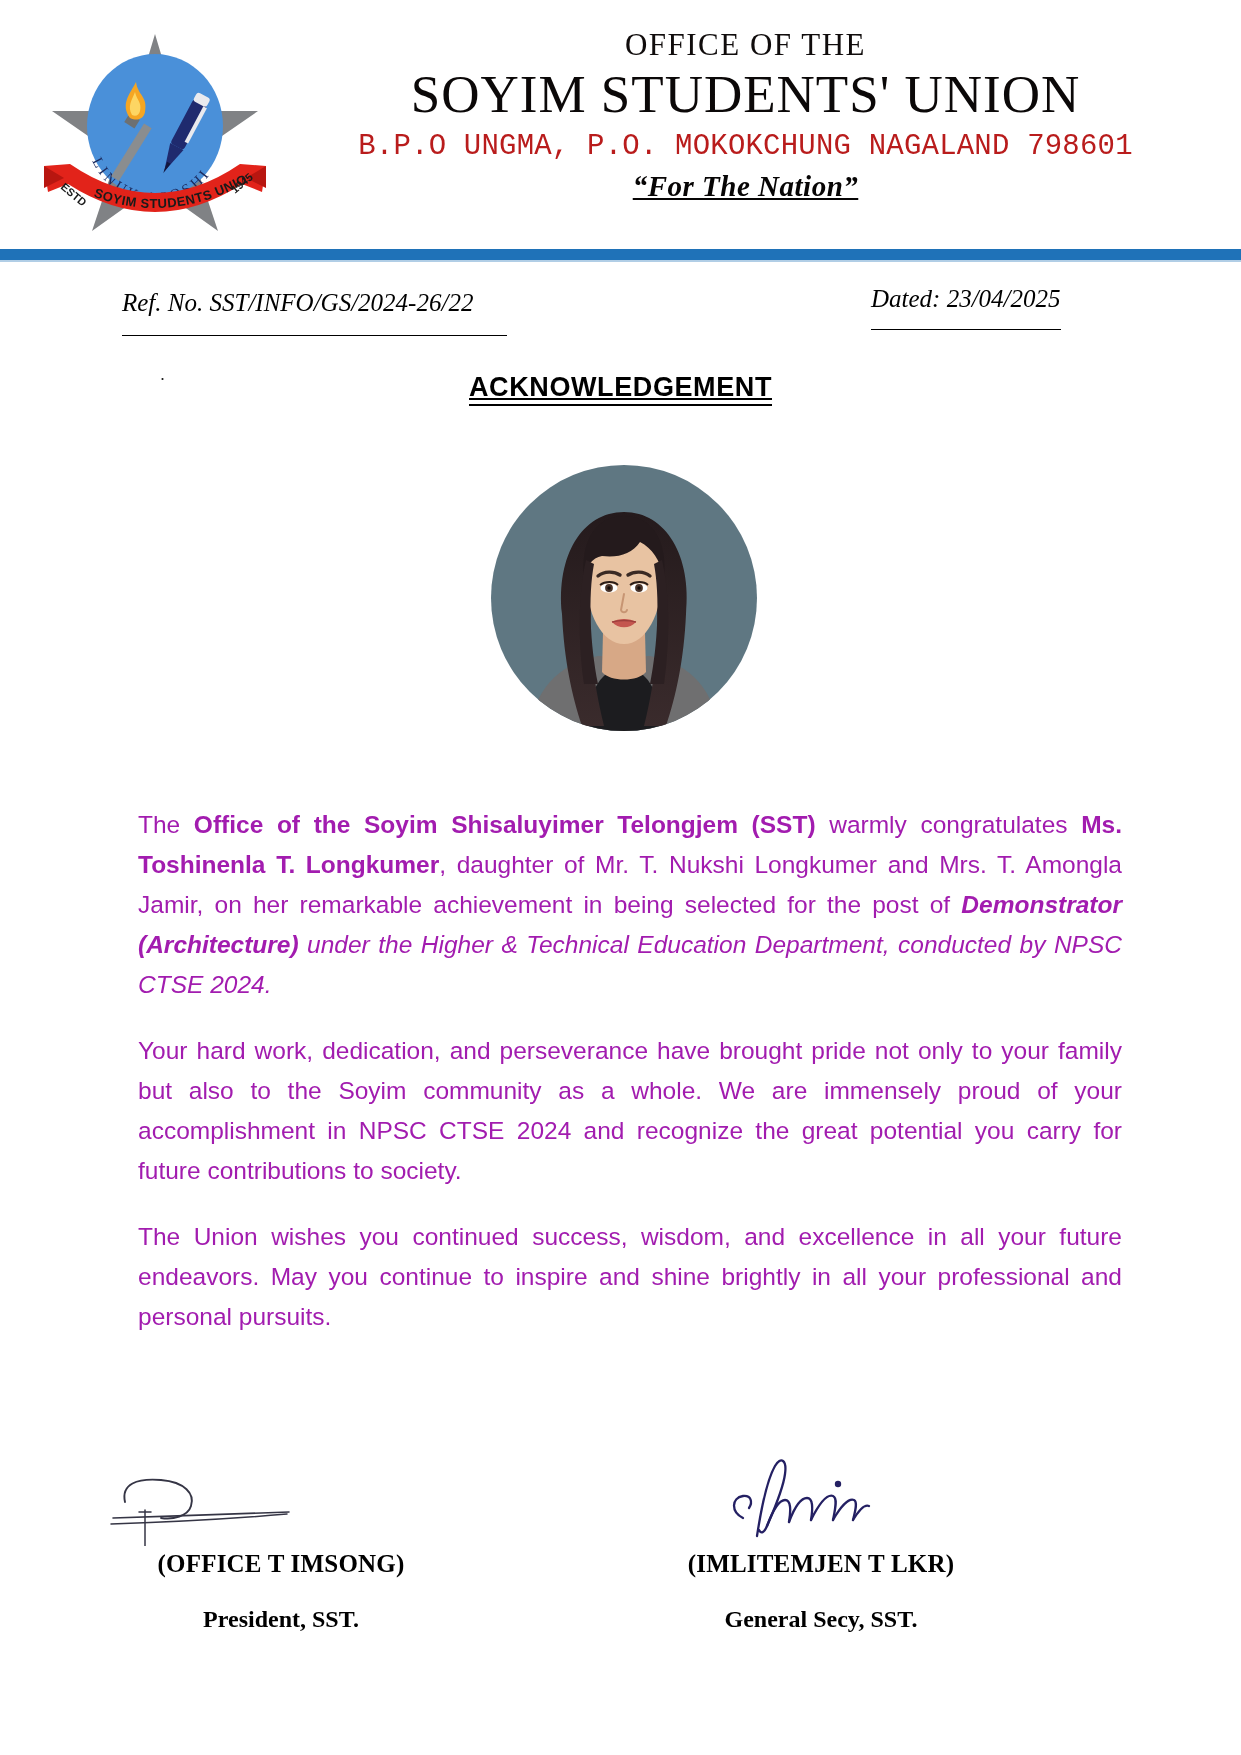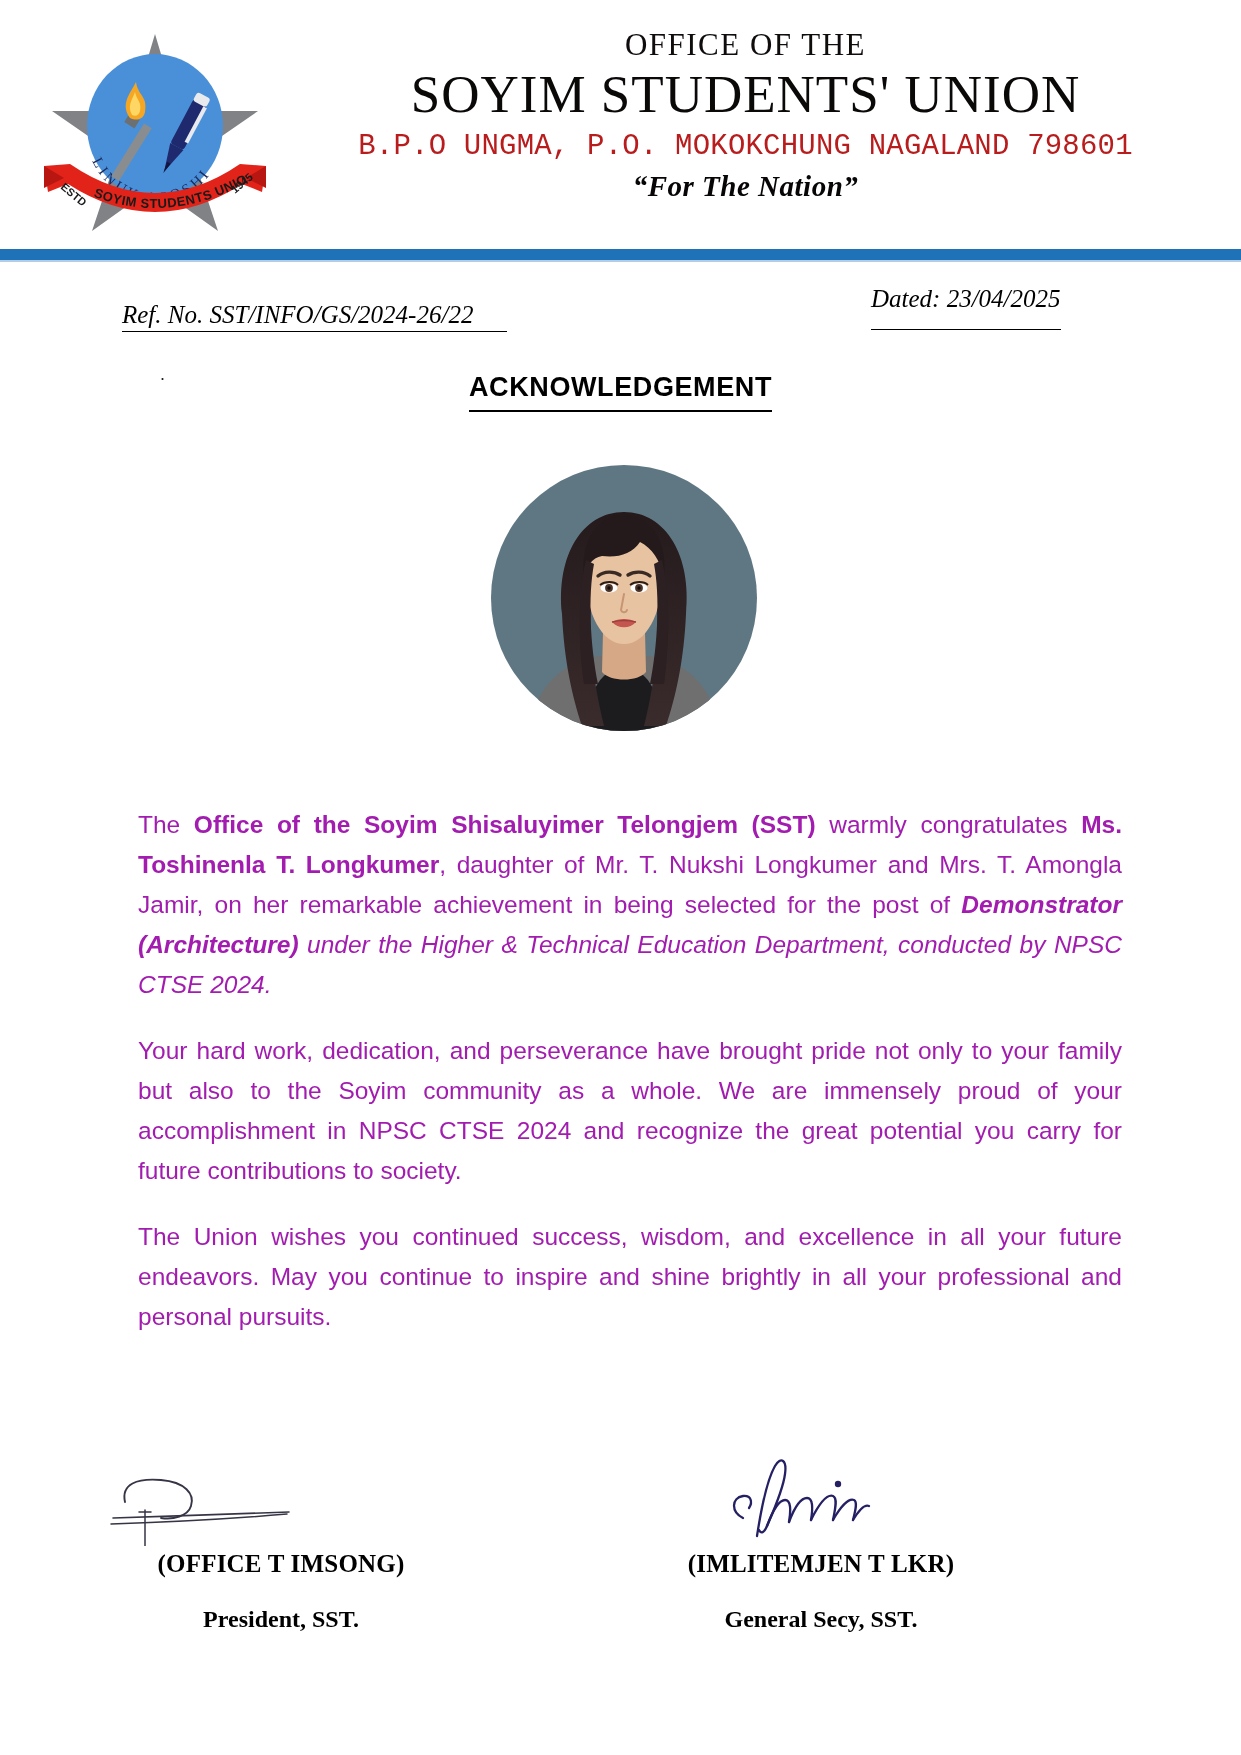--- a/index.html
+++ b/index.html
@@ -61,20 +61,21 @@
     font-family: Liberation Mono, monospace;
   }
   .org-motto {
     font-size: 29px;
     font-style: italic;
     font-weight: bold;
     color: #070505;
     margin-top: 7px;
     letter-spacing: 0.5px;
     font-family: "Liberation Serif", serif;
+    text-decoration: underline;
   }
 
   .blue-rule {
     position: absolute;
     left: 0;
     top: 249px;
     width: 1241px;
     height: 11px;
     background: #1f72b8;
   }
@@ -92,25 +93,25 @@
     position: absolute;
     left: 0;
     top: 285px;
     width: 1241px;
     height: 36px;
     font-family: "Liberation Serif", serif;
   }
   .ref-no {
     position: absolute;
     left: 122px;
-    top: 16px;
+    top: 4px;
     font-size: 25px;
     font-style: italic;
     border-bottom: 1.6px solid #000;
-    padding-bottom: 2px;
+    padding-bottom: 18px;
     padding-right: 34px;
     white-space: nowrap;
   }
   .ref-date {
     position: absolute;
     left: 871px;
     top: 0;
     font-size: 25px;
     font-style: italic;
     border-bottom: 1.6px solid #000;
@@ -134,21 +135,22 @@
     top: 372px;
     width: 1241px;
     text-align: center;
     font-family: "Liberation Sans", sans-serif;
     font-weight: bold;
     font-size: 27px;
     letter-spacing: 0.6px;
   }
   .doc-title span {
     border-bottom: 2.2px solid #000;
-    padding-bottom: 8px;
+    padding-bottom: 2px;
+    text-decoration: underline;
   }
 
   
   .photo-wrap {
     position: absolute;
     left: 490px;
     top: 464px;
     width: 268px;
     height: 268px;
   }

